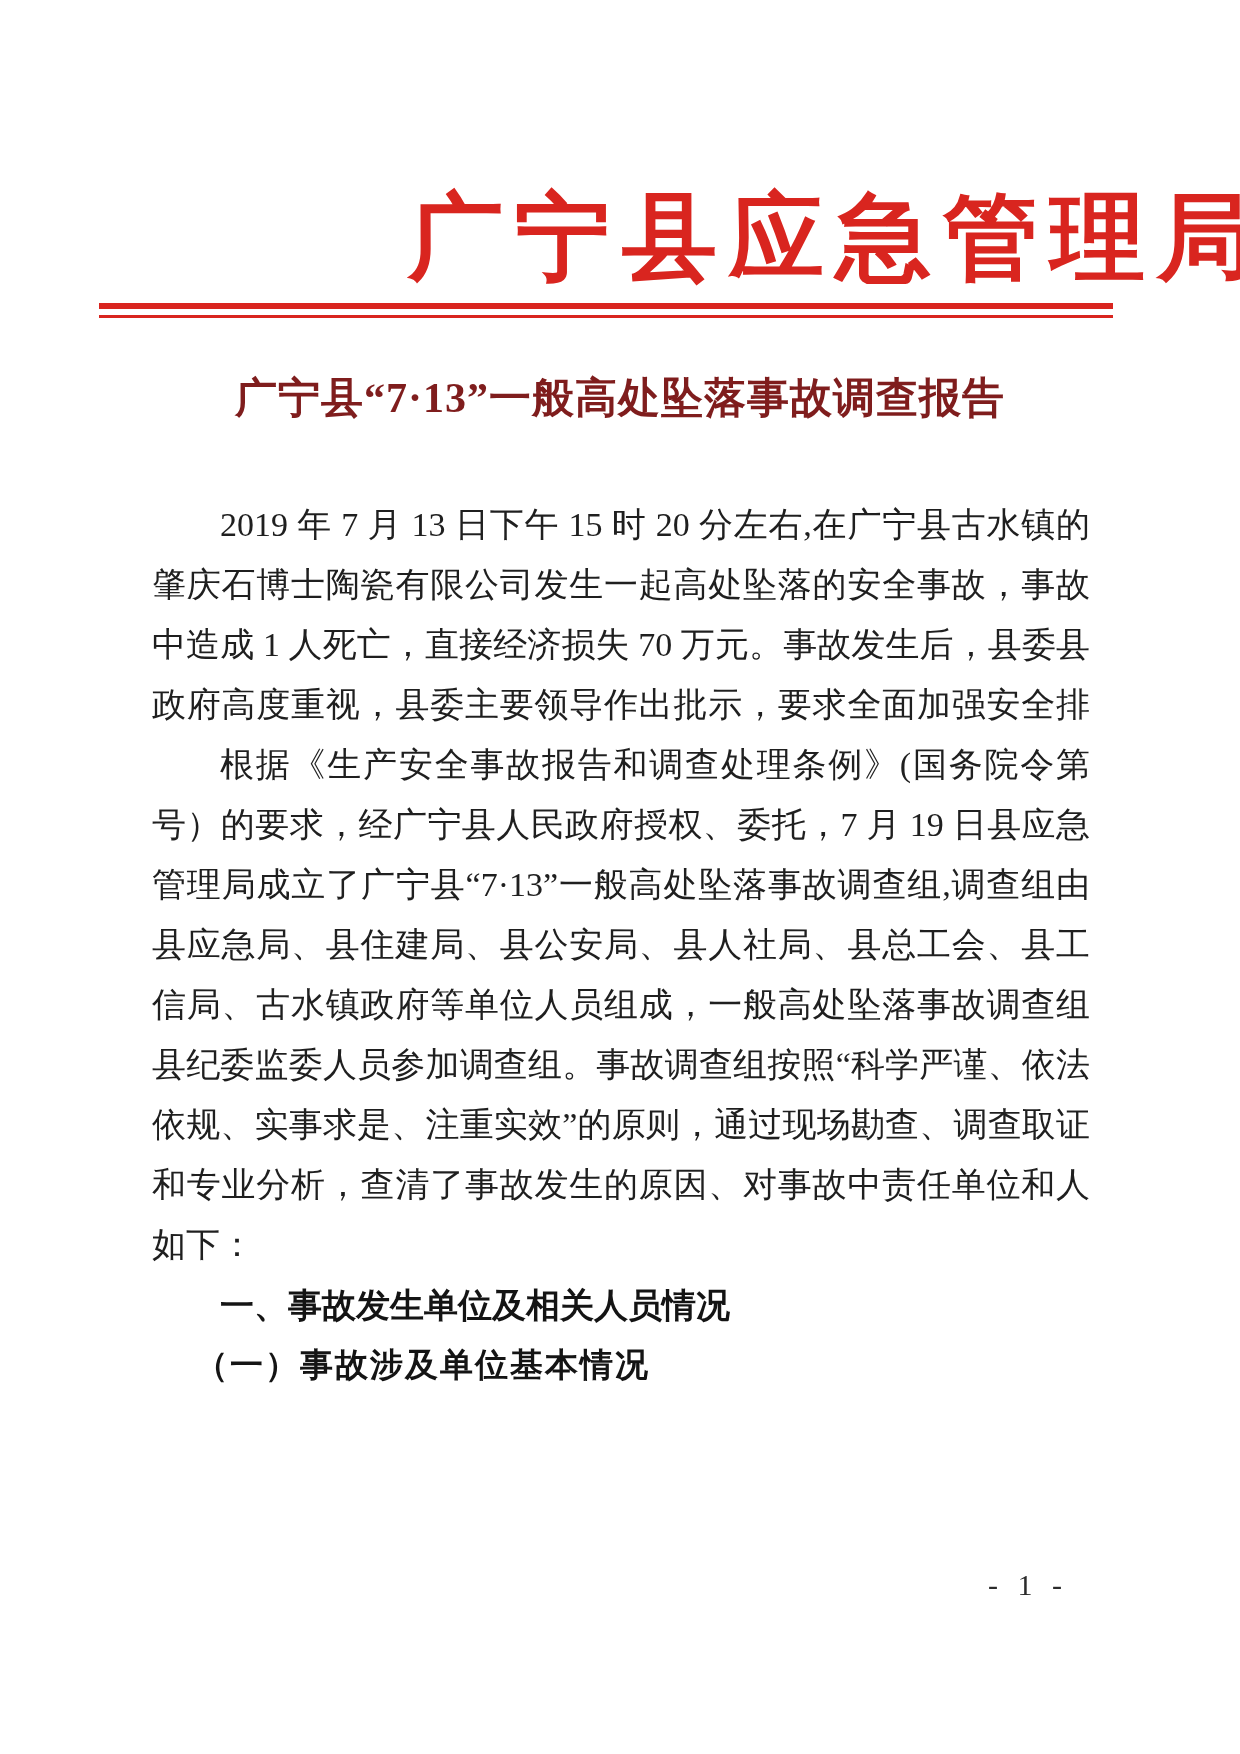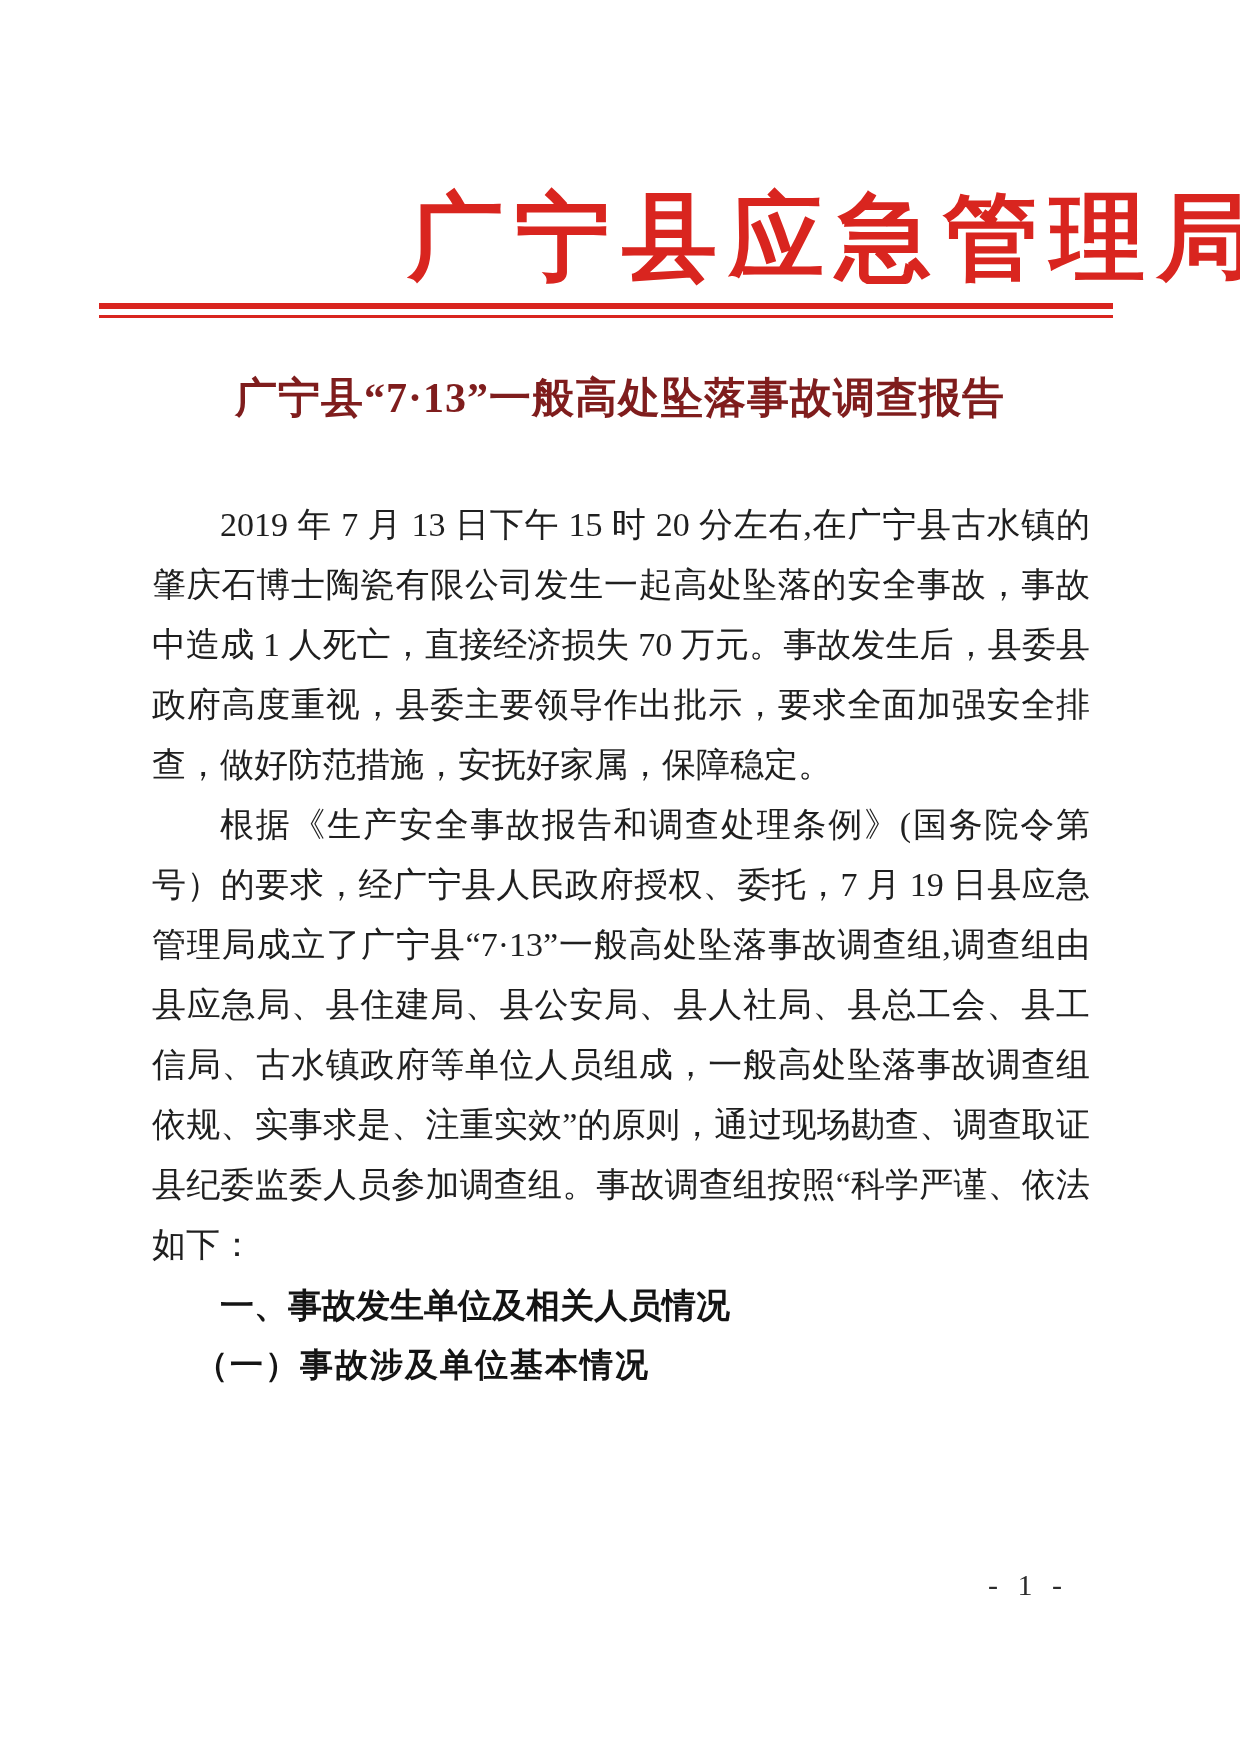--- a/index.html
+++ b/index.html
@@ -121,29 +121,29 @@
   <div class="rule rule-thin"></div>
 
   <h1 class="doc-title">广宁县“7·13”一般高处坠落事故调查报告</h1>
 
   <div class="doc-body">
 
     <div class="bl first">2019 年 7 月 13 日下午 15 时 20 分左右,在广宁县古水镇的</div>
     <div class="bl">肇庆石博士陶瓷有限公司发生一起高处坠落的安全事故，事故</div>
     <div class="bl">中造成 1 人死亡，直接经济损失 70 万元。事故发生后，县委县</div>
     <div class="bl">政府高度重视，县委主要领导作出批示，要求全面加强安全排</div>
-    <div class="bl last">查，做好防范措施，安抚好家属，保障稳定。</div>
 
     <div class="bl first">根据《生产安全事故报告和调查处理条例》(国务院令第 493</div>
     <div class="bl">号）的要求，经广宁县人民政府授权、委托，7 月 19 日县应急</div>
     <div class="bl">管理局成立了广宁县“7·13”一般高处坠落事故调查组,调查组由</div>
     <div class="bl">县应急局、县住建局、县公安局、县人社局、县总工会、县工</div>
     <div class="bl">信局、古水镇政府等单位人员组成，一般高处坠落事故调查组</div>
+    <div class="bl">县纪委监委人员参加调查组。事故调查组按照“科学严谨、依法</div>
     <div class="bl">依规、实事求是、注重实效”的原则，通过现场勘查、调查取证</div>
-    <div class="bl">县纪委监委人员参加调查组。事故调查组按照“科学严谨、依法</div>
+    <div class="bl">和专业分析，查清了事故发生的原因、对事故中责任单位和人</div>
     <div class="bl last">如下：</div>
 
     <div class="h1-line">一、事故发生单位及相关人员情况</div>
 
     <div class="h2-line">（一）事故涉及单位基本情况</div>
 
   </div>
 
   <div class="page-num">- 1 -</div>
 

